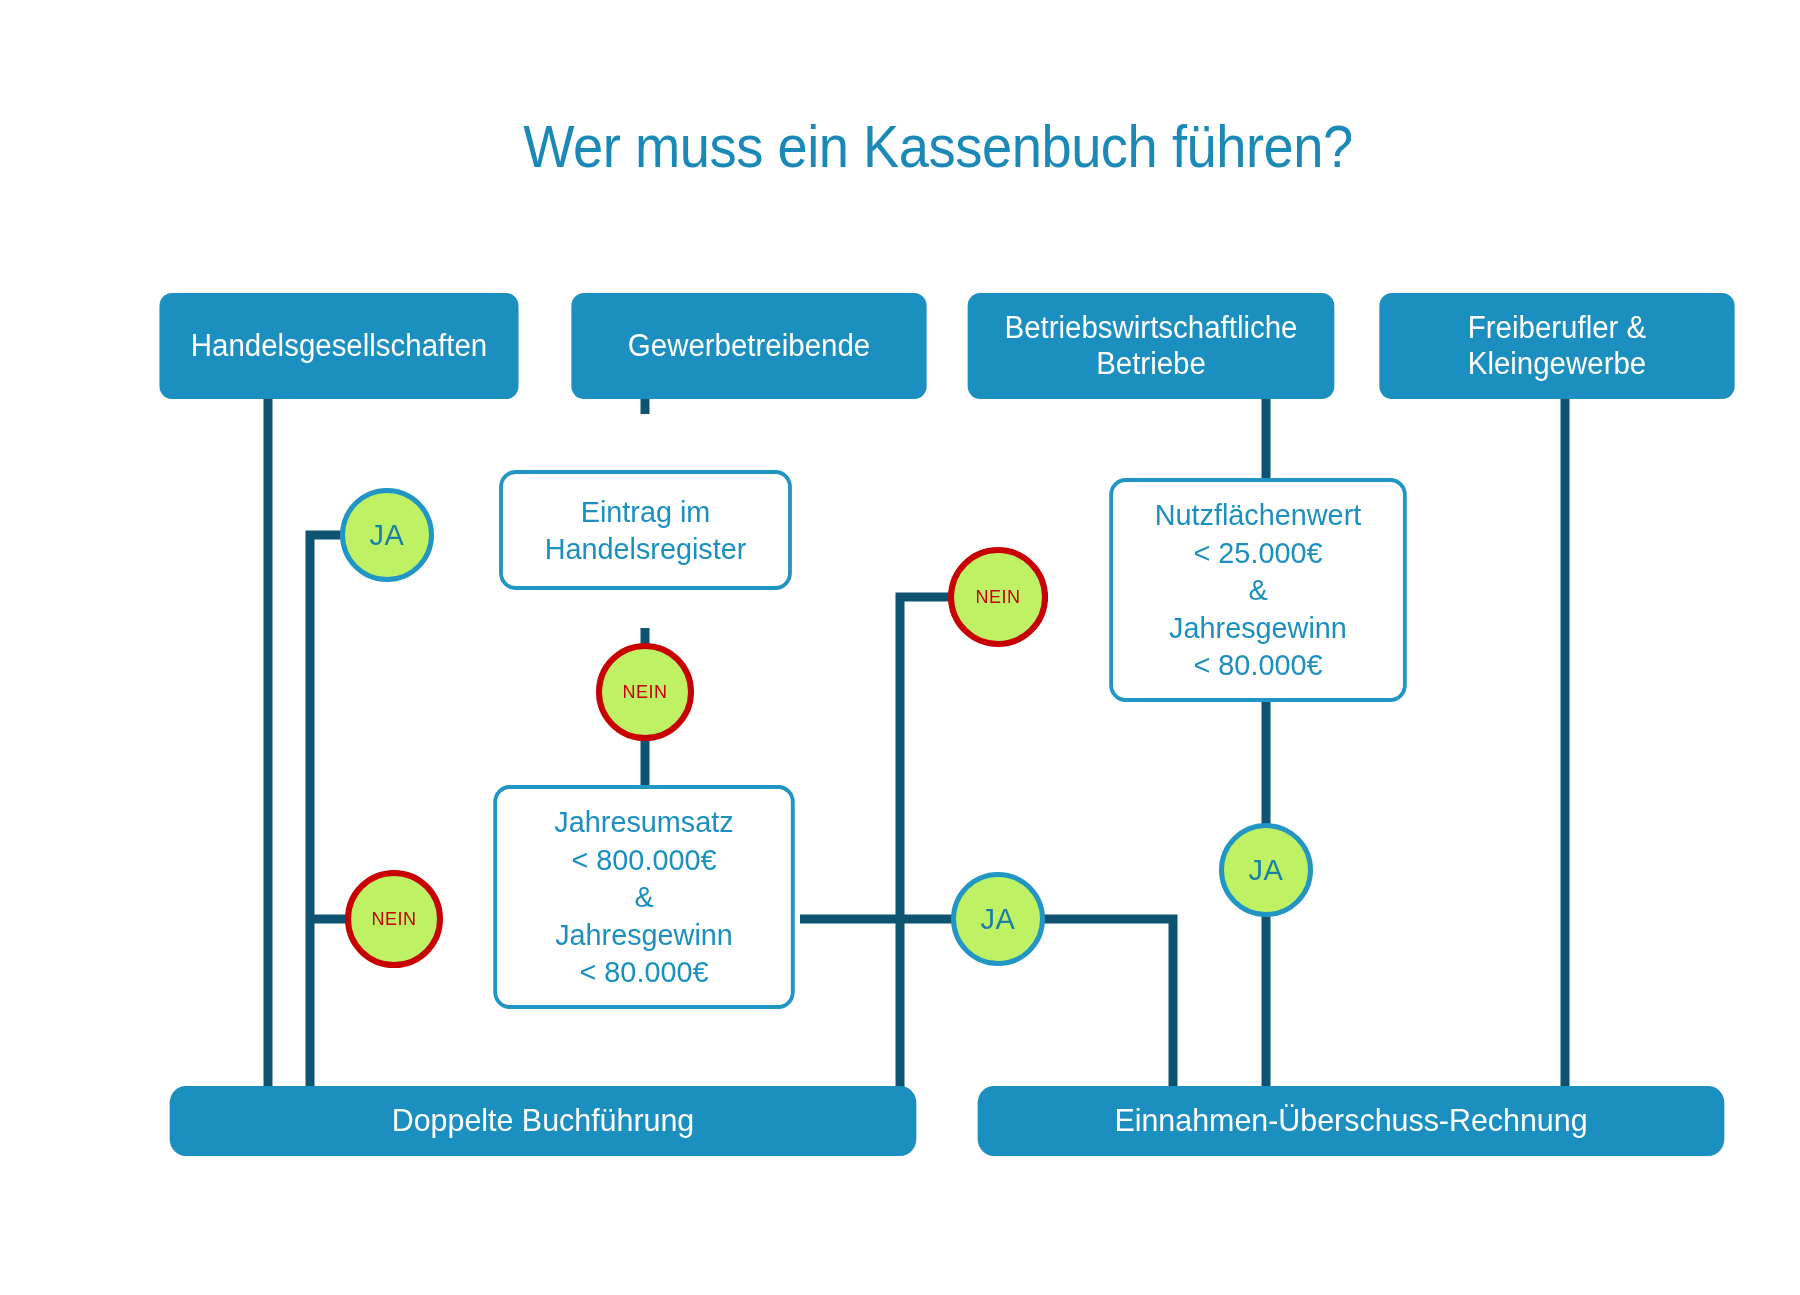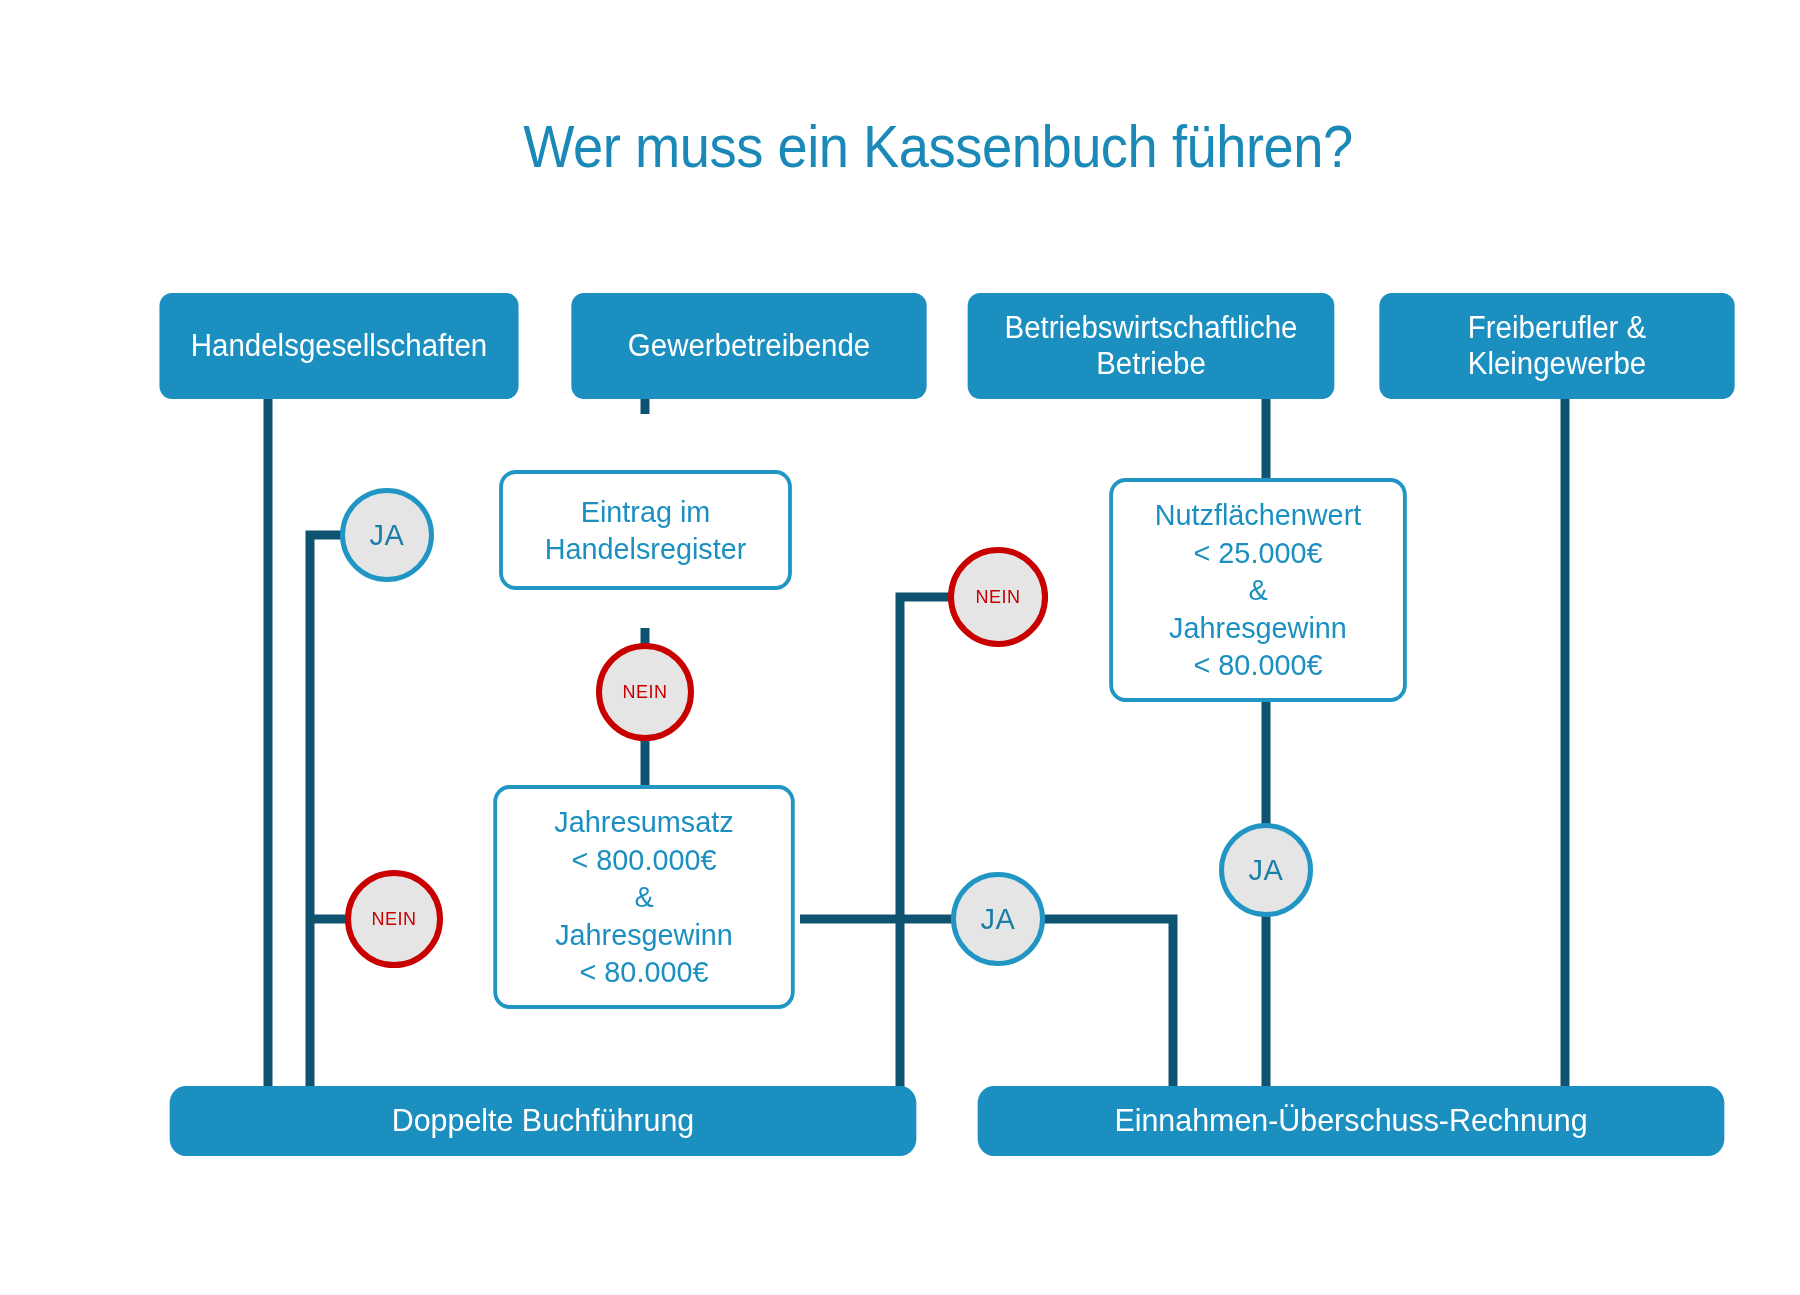--- a/index.html
+++ b/index.html
@@ -42,21 +42,21 @@
     display:flex;align-items:center;justify-content:center;
     text-align:center;line-height:1.25;
     font-size:30px;font-weight:400;
     transform:scaleX(0.96);transform-origin:50% 50%;
     padding:3px 8px;white-space:pre-line;
   }
 
   
   .circ{
     position:absolute;box-sizing:border-box;
-    background:#e5e5e5;border-radius:50%;
+    background:#bef264;border-radius:50%;
     display:flex;align-items:center;justify-content:center;
     font-size:29px;font-weight:400;letter-spacing:0.5px;
   }
   .circ.ja{border:5px solid #2196c4;color:#1a7fa8;}
   .circ.nein{border:6px solid #c80000;color:#c80000;font-size:18px;}
 </style>
 </head>
 <body>
 
 <div id="stage">

